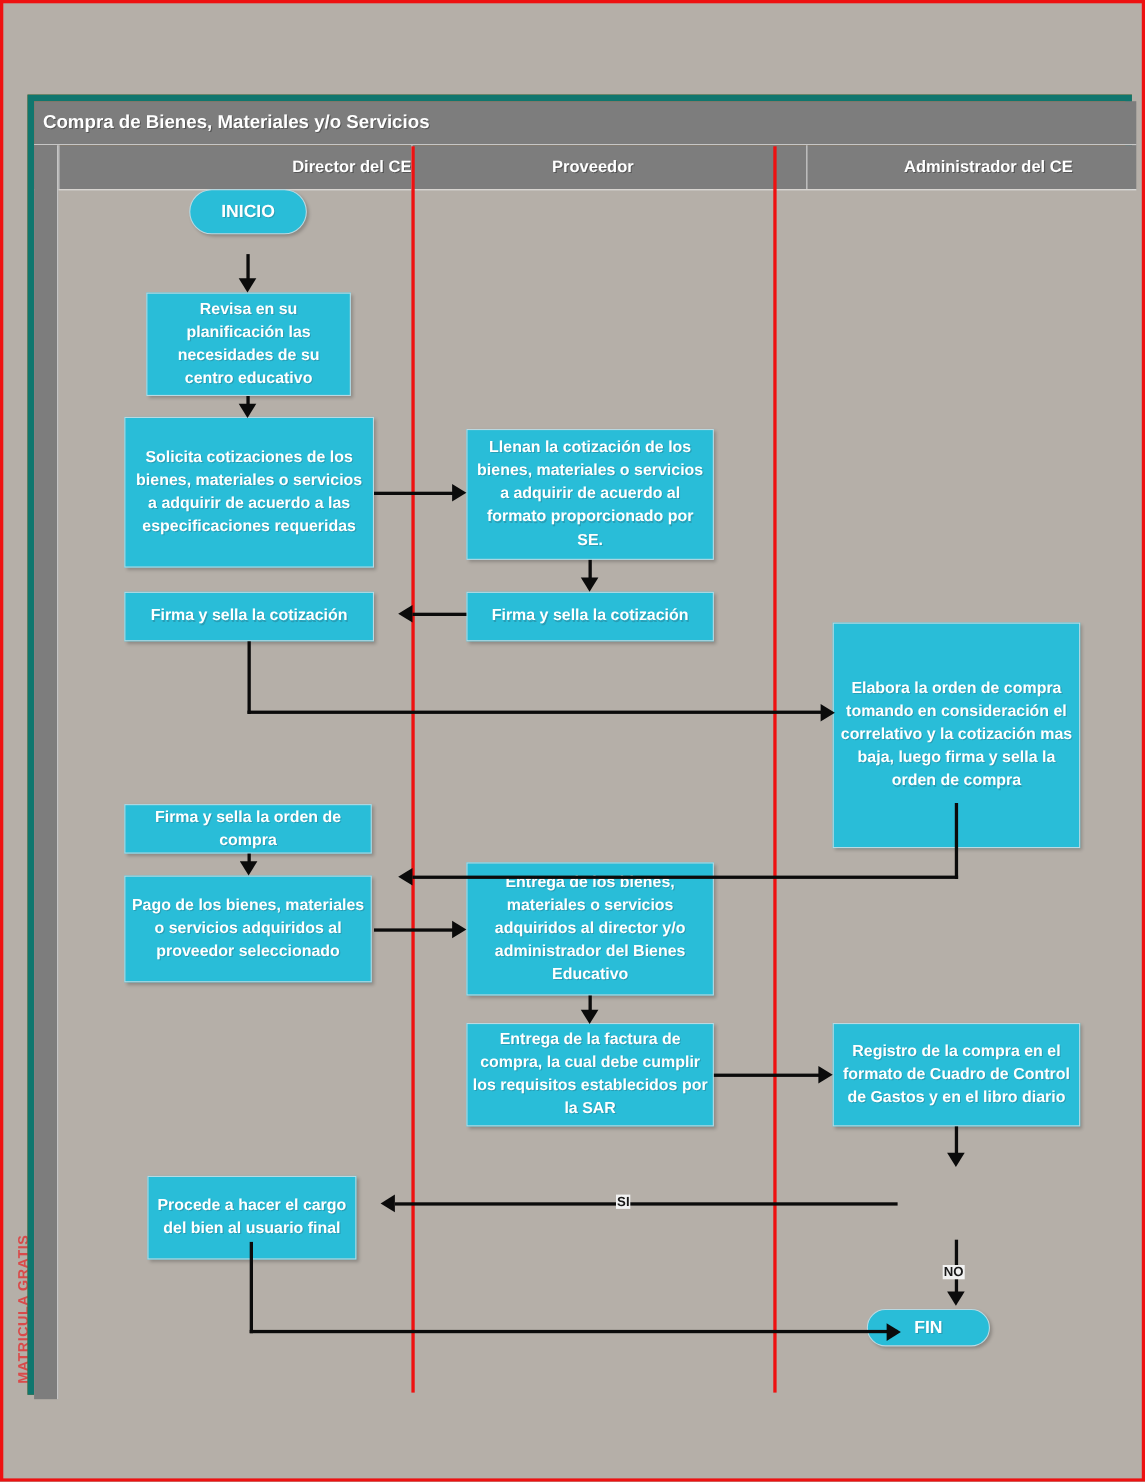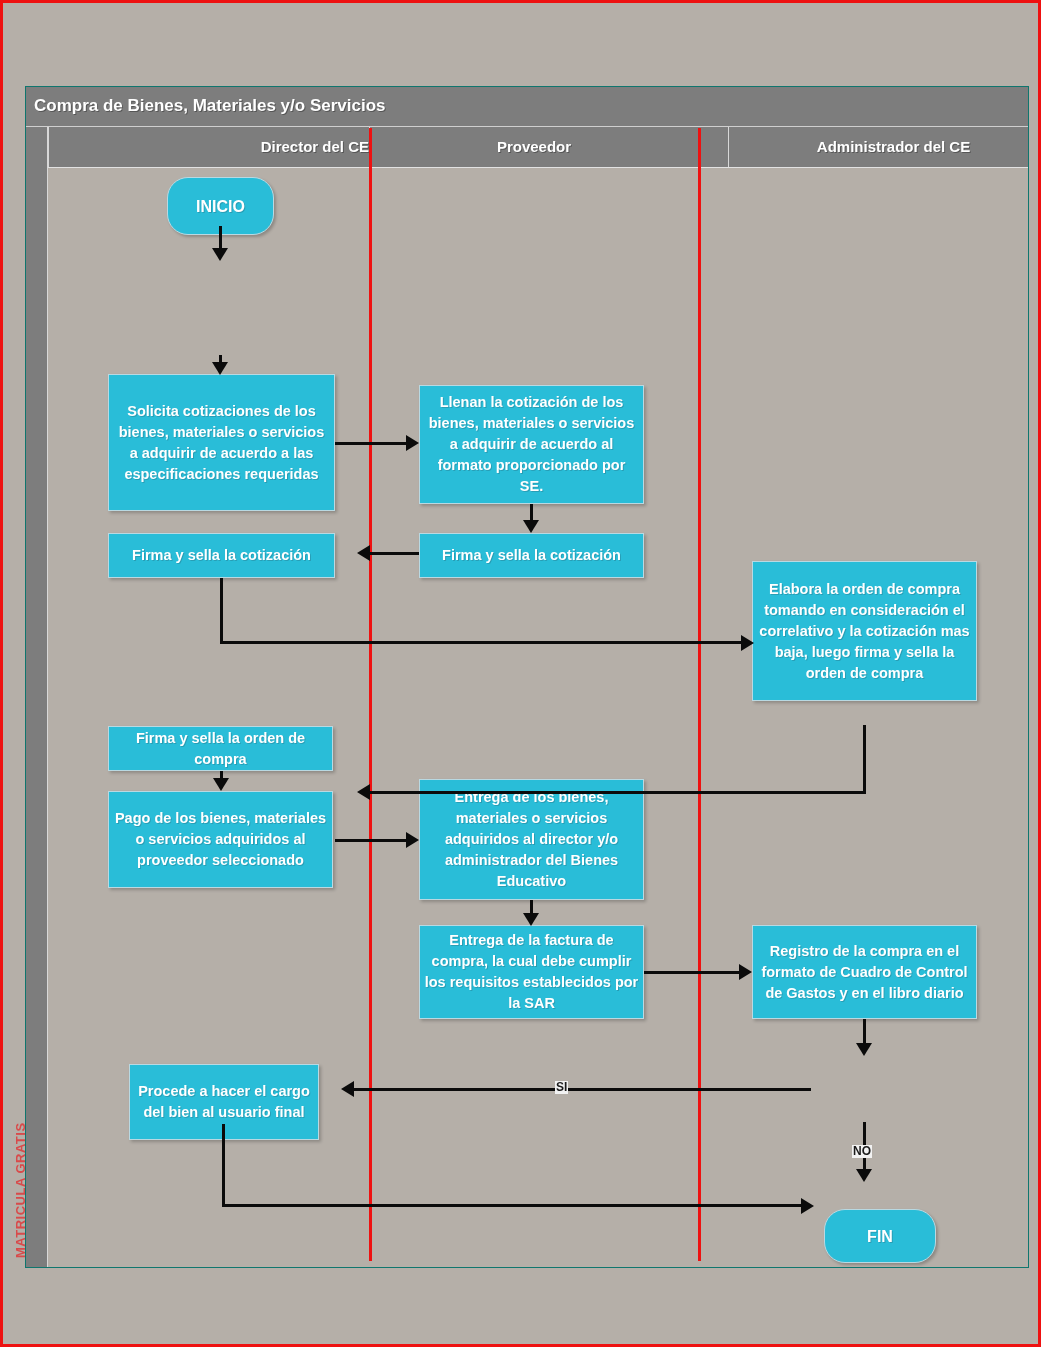--- a/index.html
+++ b/index.html
@@ -30,21 +30,21 @@
     text-align: left;
     white-space: nowrap;
     user-select: none;
   }
   
   #diagram {
     position: absolute;
     left: 22px; top: 83px;
     width: 1004px; height: 1182px;
     background: #a16207;
-    border: 1px solid #0f766e;
+    border: 6px solid #0f766e;
     box-sizing: border-box;
     text-decoration: underline;
   }
   #title-bar {
     position: absolute;
     left: 0; top: 0;
     width: 1002px; height: 40px;
     background: #7d7d7d;
     border-bottom: 1px solid #cfcfcf;
     box-sizing: border-box;
@@ -196,47 +196,48 @@
       <div class="lane-head" style="left:343px;width:329px;">Proveedor</div>
       <div class="lane-head" style="left:672px;width:330px;margin-left:30px;">Administrador del CE</div>
     </div>
 
     <div id="lane-body"></div>
     <div id="gutter"></div>
 
     <div class="lane-divider" style="left:343px;"></div>
     <div class="lane-divider" style="left:672px;"></div>
 
-    <div class="node terminator" style="left:141px;top:90px;width:107px;height:58px;">INICIO</div>
-
+    <div class="node terminator" style="left:141px;top:80px;width:107px;height:41px;">INICIO</div>
+
+    <div class="node process" style="left:102px;top:174px;width:186px;height:94px;">Revisa en su planificación las necesidades de su centro educativo</div>
 
     <div class="node process" style="left:82px;top:287px;width:227px;height:137px;">Solicita cotizaciones de los bienes, materiales o servicios a adquirir de acuerdo a las especificaciones requeridas</div>
 
     <div class="node process" style="left:393px;top:298px;width:225px;height:119px;">Llenan la cotización de los bienes, materiales o servicios a adquirir de acuerdo al formato proporcionado por SE.</div>
 
     <div class="node process" style="left:393px;top:446px;width:225px;height:45px;">Firma y sella la cotización</div>
 
     <div class="node process" style="left:82px;top:446px;width:227px;height:45px;">Firma y sella la cotización</div>
 
-    <div class="node process" style="left:726px;top:474px;width:225px;height:140px;">Elabora la orden de compra tomando en consideración el correlativo y la cotización mas baja, luego firma y sella la orden de compra</div>
+    <div class="node process" style="left:726px;top:474px;width:225px;height:205px;">Elabora la orden de compra tomando en consideración el correlativo y la cotización mas baja, luego firma y sella la orden de compra</div>
 
     <div class="node process" style="left:82px;top:639px;width:225px;height:45px;">Firma y sella la orden de compra</div>
 
     <div class="node process" style="left:82px;top:704px;width:225px;height:97px;">Pago de los bienes, materiales o servicios adquiridos al proveedor seleccionado</div>
 
     <div class="node process" style="left:393px;top:692px;width:225px;height:121px;">Entrega de los bienes, materiales o servicios adquiridos al director y/o administrador del Bienes Educativo</div>
 
     <div class="node process" style="left:393px;top:838px;width:225px;height:94px;">Entrega de la factura de compra, la cual debe cumplir los requisitos establecidos por la SAR</div>
 
     <div class="node process" style="left:726px;top:838px;width:225px;height:94px;">Registro de la compra en el formato de Cuadro de Control de Gastos y en el libro diario</div>
 
 
     <div class="node process" style="left:103px;top:961px;width:190px;height:76px;margin-top:16px;">Procede a hacer el cargo del bien al usuario final</div>
 
-    <div class="node terminator" style="left:798px;top:1098px;width:112px;height:54px;margin-top:24px;">FIN</div>
+    <div class="node terminator" style="left:757px;top:1098px;width:112px;height:34px;">FIN</div>
 
     <div class="vline" style="left:193px;top:139px;height:25px;"></div>
     <div class="arrow-d" style="left:186px;top:161px;"></div>
 
     <div class="vline" style="left:193px;top:268px;height:10px;"></div>
     <div class="arrow-d" style="left:186px;top:275px;"></div>
 
     <div class="hline" style="left:309px;top:355px;width:76px;"></div>
     <div class="arrow-r" style="left:380px;top:348px;"></div>
 

